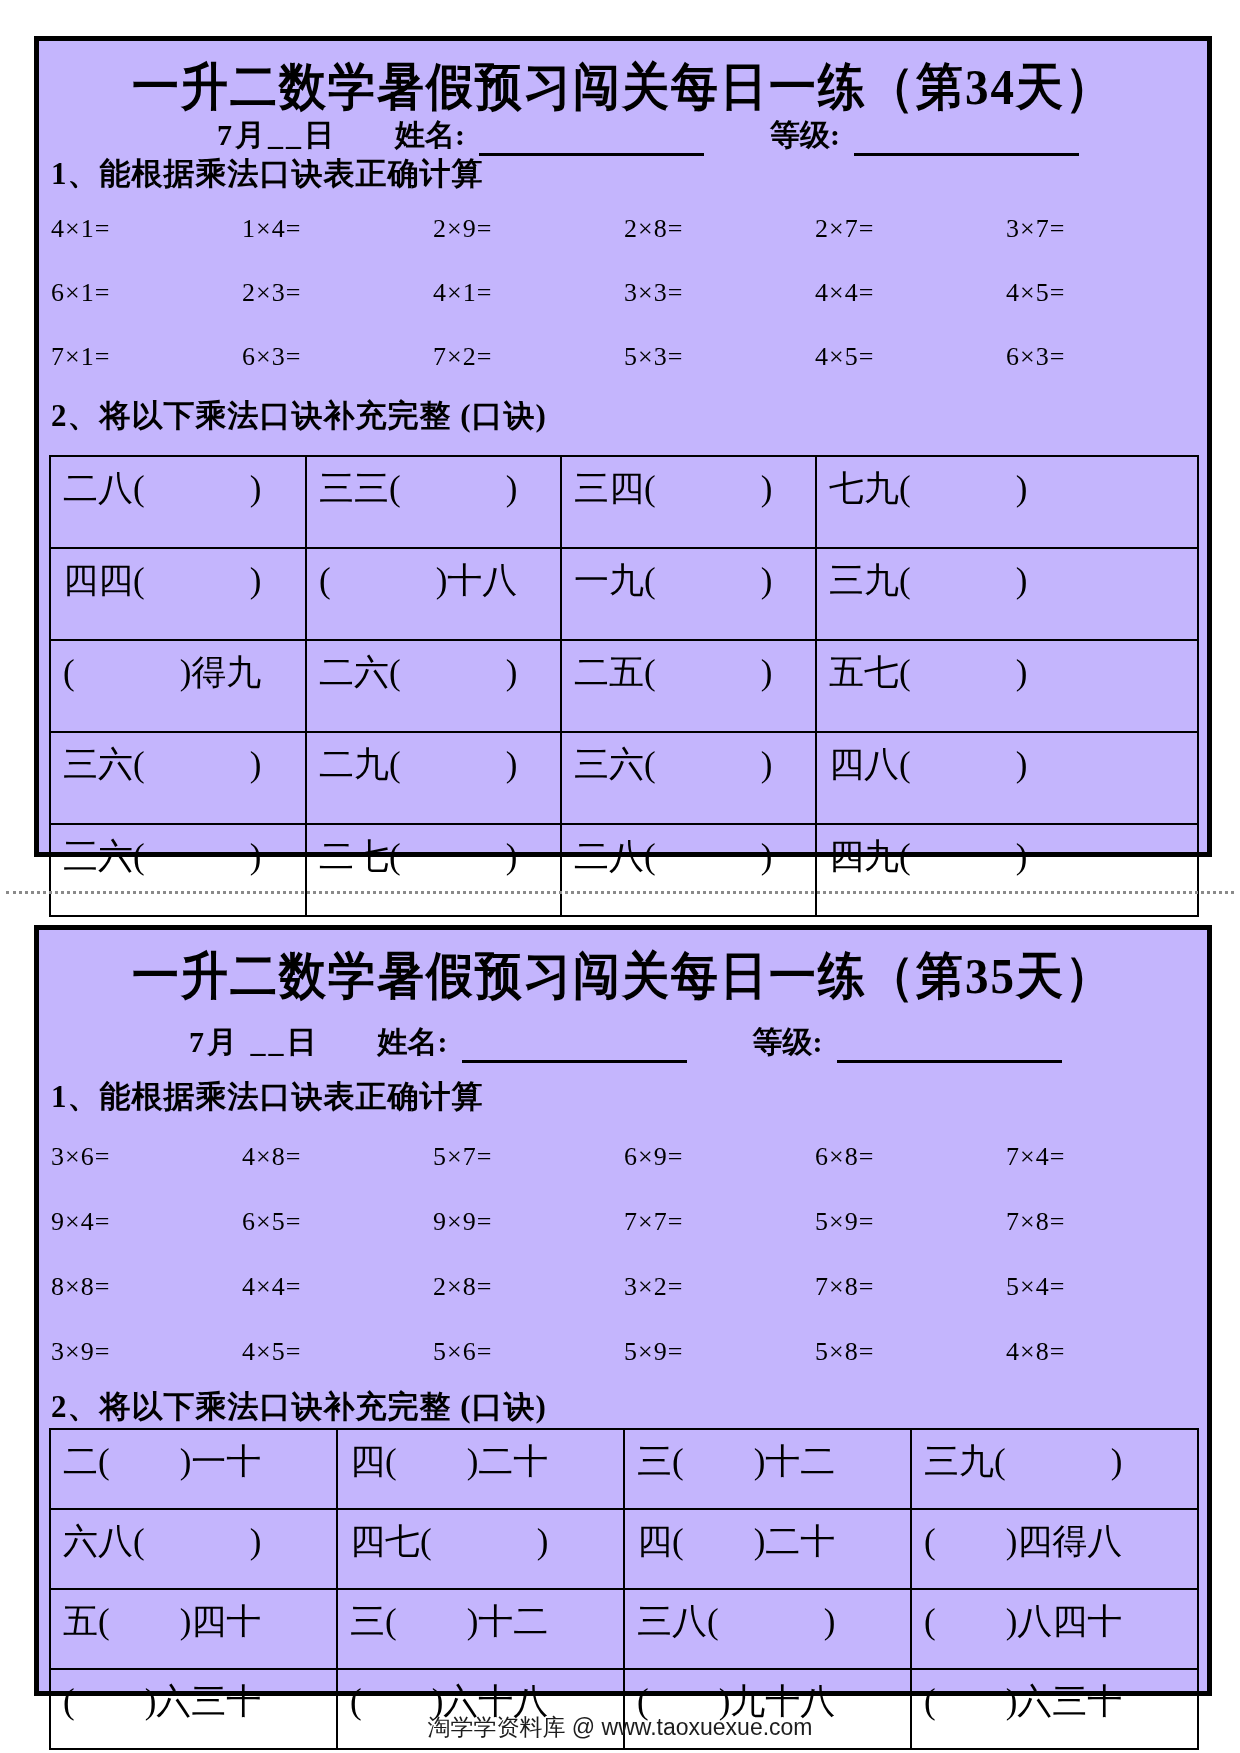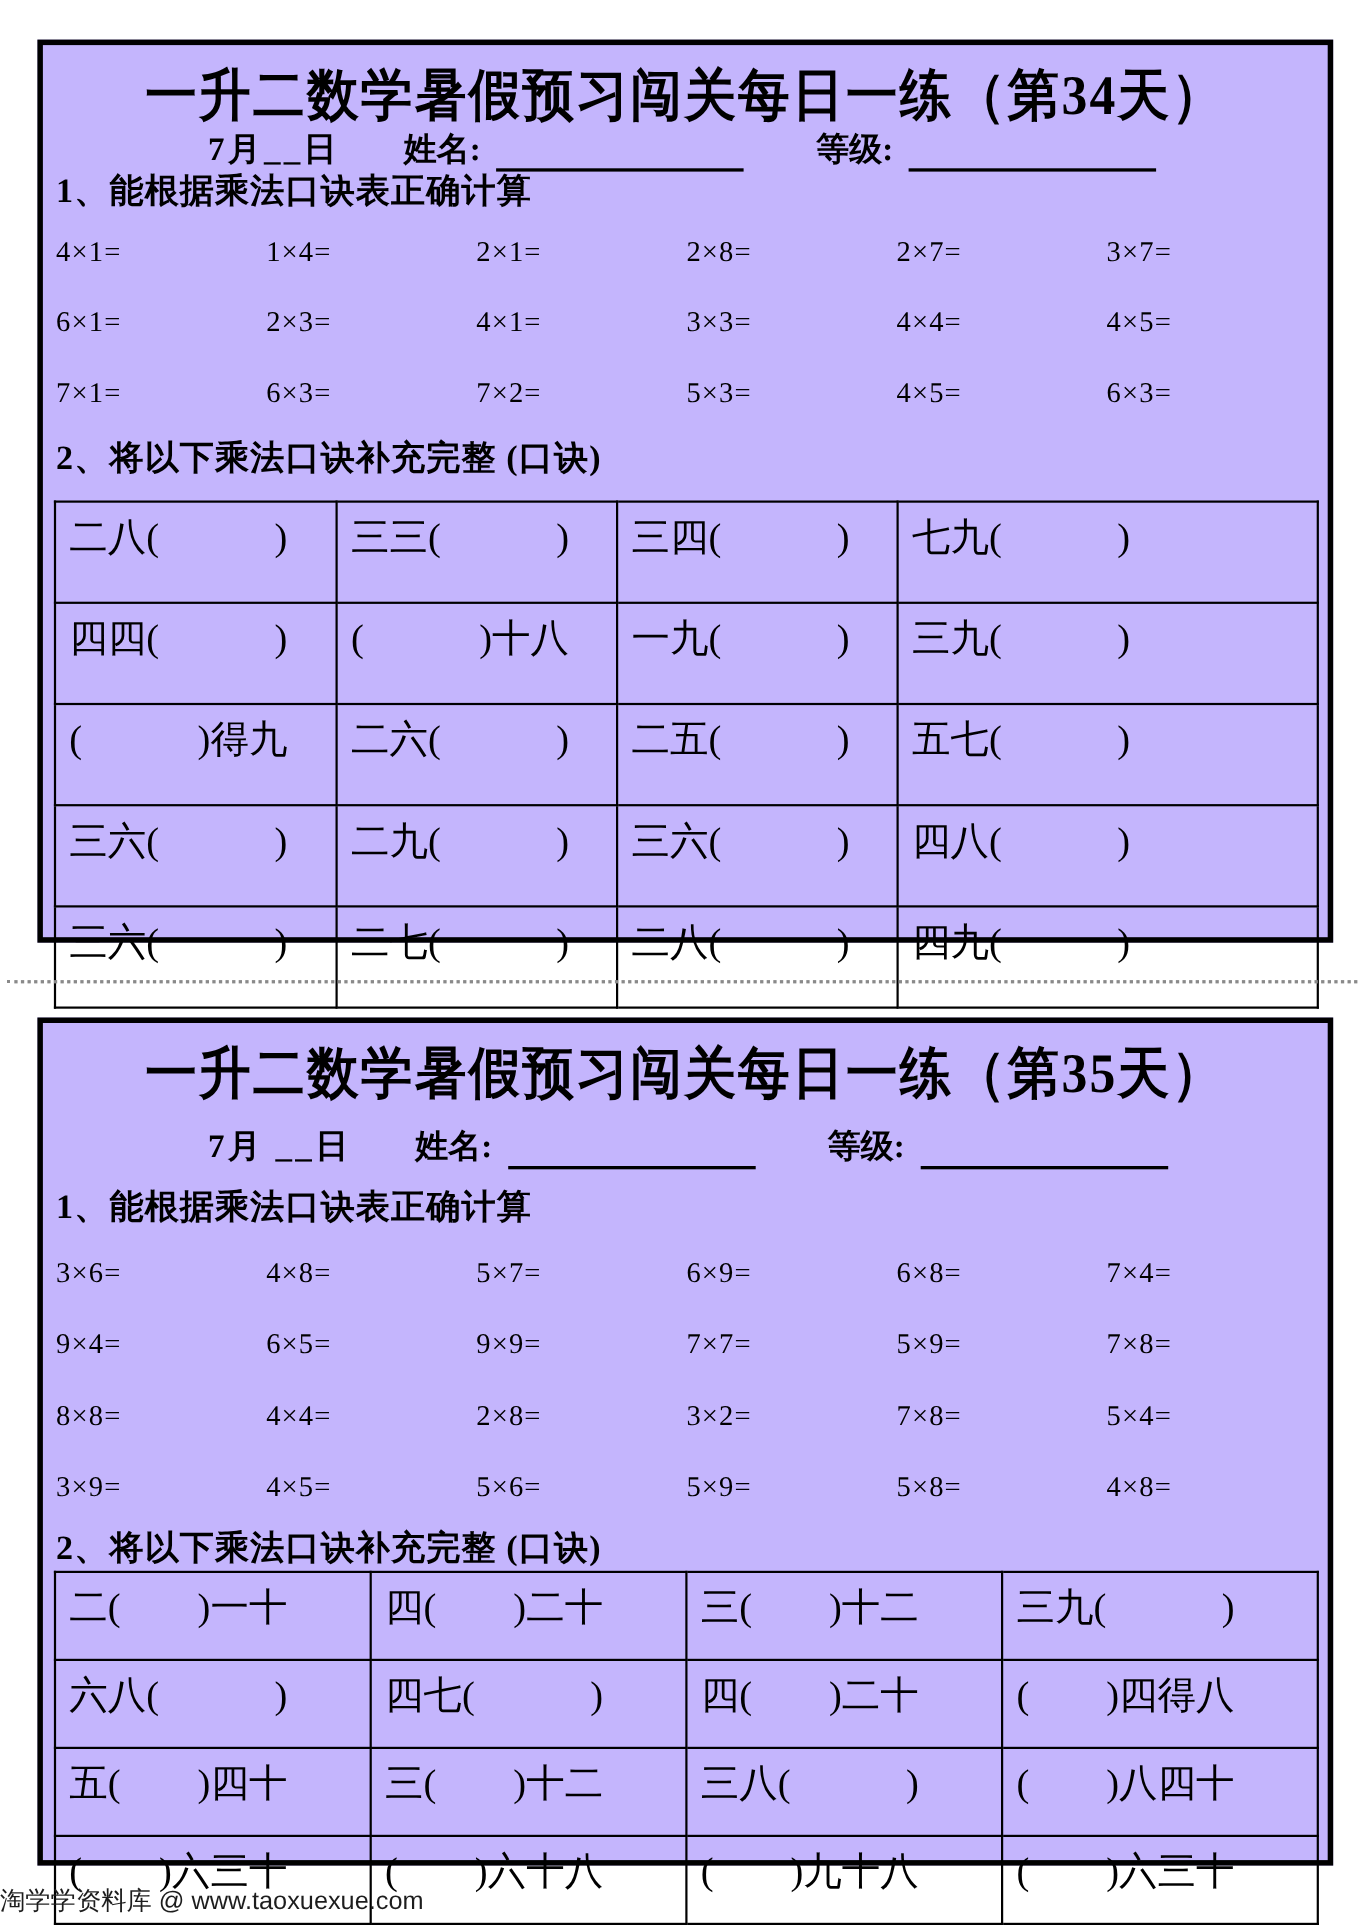--- a/index.html
+++ b/index.html
@@ -34,21 +34,21 @@
   }
   .dateline {
     position: absolute;
     left: 150px; right: 40px;
     display: flex;
     align-items: flex-end;
     font-size: 30px;
     font-weight: bold;
     white-space: nowrap;
   }
-  #sheet34 .dateline { top: 74px; }
+  #sheet34 .dateline { top: 74px; margin-left: 28px; }
   #sheet35 .dateline { top: 92px; }
   .date-txt { margin-right: 58px; letter-spacing: 3px; }
   .blank {
     display: inline-block;
     border-bottom: 3px solid #000;
     width: 225px;
     height: 34px;
     margin-left: 14px;
   }
   .blank.first { margin-right: 66px; }
@@ -106,20 +106,21 @@
   .divider {
     position: absolute;
     top: 891px; left: 6px; right: 6px;
     height: 0;
     border-top: 3px dotted #8a8a8a;
   }
   .footer {
     position: absolute;
     top: 1712px; left: 0;
     width: 100%;
+    text-align: center;
     font-size: 23px;
     color: #1d1d1d;
     font-family: "Liberation Sans", sans-serif;
   }
 </style>
 </head>
 <body>
 
 <div class="sheet" id="sheet34">
   <div class="title">一升二数学暑假预习闯关每日一练（第34天）</div>
@@ -130,21 +131,21 @@
     <span class="blank first"></span>
     <span>等级:</span>
     <span class="blank"></span>
   </div>
 
   <div class="q-title q1">1、能根据乘法口诀表正确计算</div>
 
   <div class="probs" id="probs34">
     <div class="cell">4×1=</div>
     <div class="cell">1×4=</div>
-    <div class="cell">2×1=</div>
+    <div class="cell">2×9=</div>
     <div class="cell">2×8=</div>
     <div class="cell">2×7=</div>
     <div class="cell">3×7=</div>
     <div class="cell">6×1=</div>
     <div class="cell">2×3=</div>
     <div class="cell">4×1=</div>
     <div class="cell">3×3=</div>
     <div class="cell">4×4=</div>
     <div class="cell">4×5=</div>
     <div class="cell">7×1=</div>

